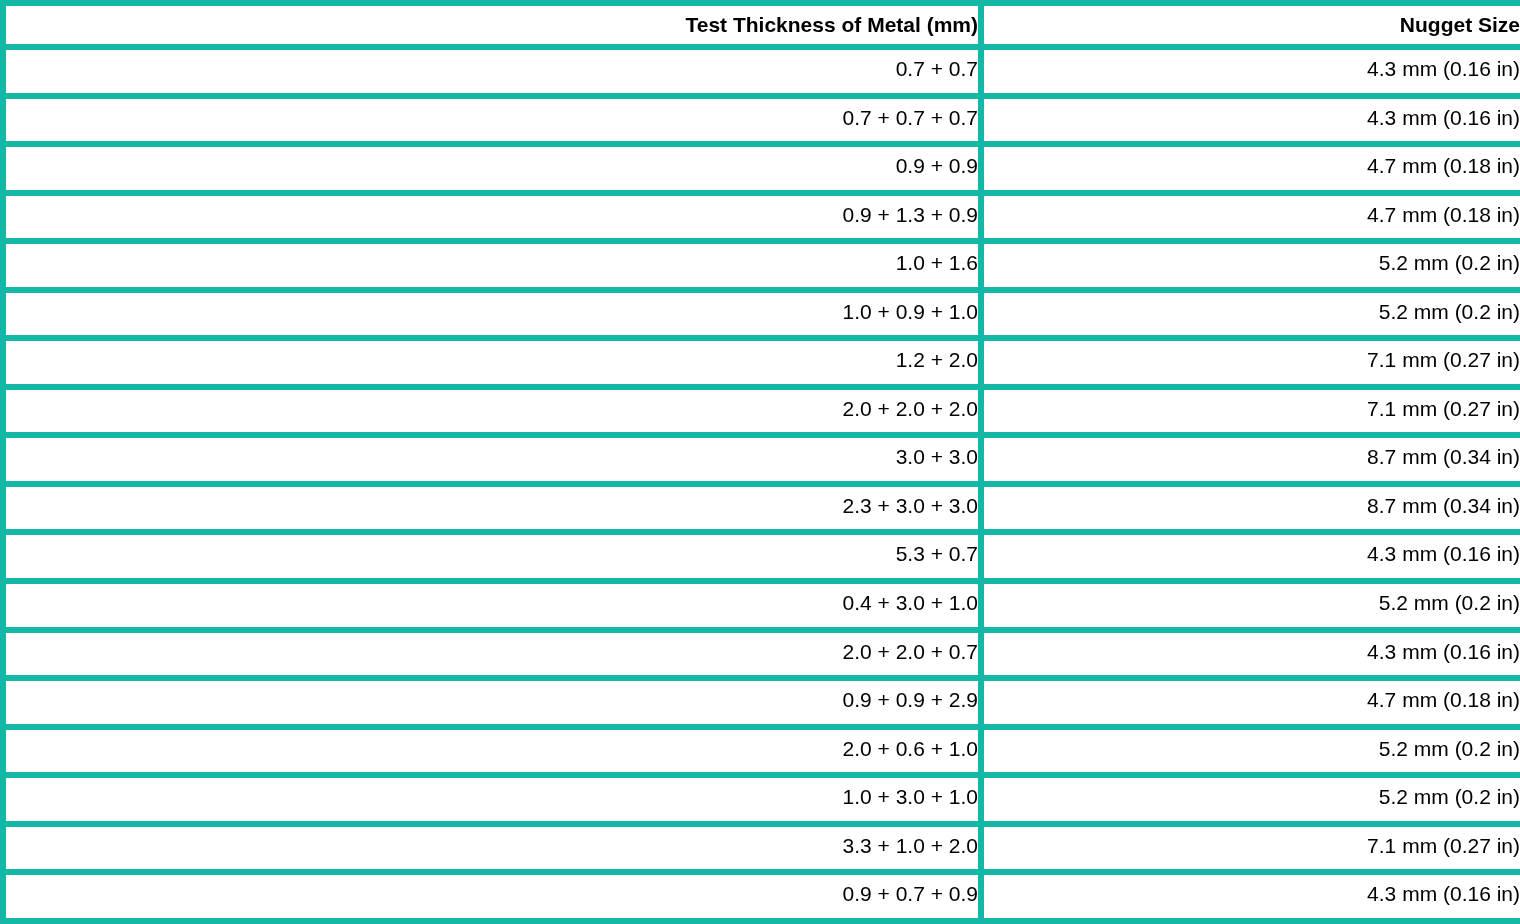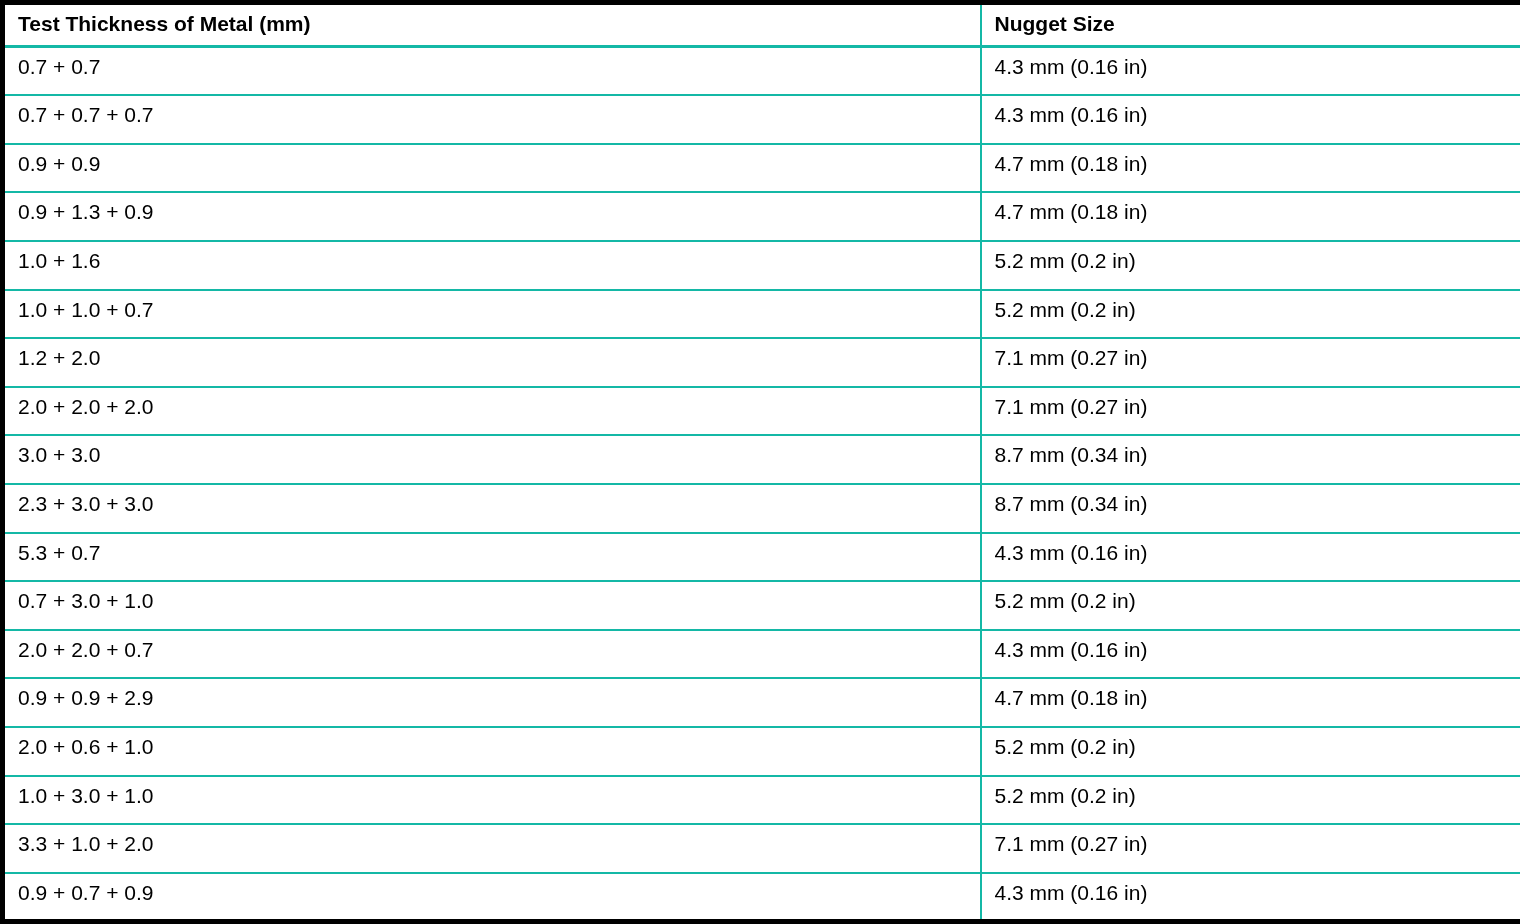--- a/index.html
+++ b/index.html
@@ -17,22 +17,22 @@
     height: 924px;
     border-collapse: collapse;
     table-layout: fixed;
     background: #ffffff;
     color: #000000;
     font-family: "Liberation Sans", "DejaVu Sans", sans-serif;
     border: 5px solid #000000;
   }
   table.data-table th,
   table.data-table td {
-    border: 2px solid #14b8a6;
-    text-align: left;
+    border: 6px solid #14b8a6;
+    text-align: right;
     vertical-align: top;
     padding: 7px 0 0 13px;
     font-size: 21px;
     line-height: 1.15;
     white-space: nowrap;
     overflow: hidden;
     height: 44px;
     box-sizing: border-box;
   }
   table.data-table thead th {
@@ -72,21 +72,21 @@
         </tr>
         <tr>
           <td>0.9 + 1.3 + 0.9</td>
           <td>4.7 mm (0.18 in)</td>
         </tr>
         <tr>
           <td>1.0 + 1.6</td>
           <td>5.2 mm (0.2 in)</td>
         </tr>
         <tr>
-          <td>1.0 + 1.0 + 0.7</td>
+          <td>1.0 + 0.9 + 1.0</td>
           <td>5.2 mm (0.2 in)</td>
         </tr>
         <tr>
           <td>1.2 + 2.0</td>
           <td>7.1 mm (0.27 in)</td>
         </tr>
         <tr>
           <td>2.0 + 2.0 + 2.0</td>
           <td>7.1 mm (0.27 in)</td>
         </tr>
@@ -96,21 +96,21 @@
         </tr>
         <tr>
           <td>2.3 + 3.0 + 3.0</td>
           <td>8.7 mm (0.34 in)</td>
         </tr>
         <tr>
           <td>5.3 + 0.7</td>
           <td>4.3 mm (0.16 in)</td>
         </tr>
         <tr>
-          <td>0.7 + 3.0 + 1.0</td>
+          <td>0.4 + 3.0 + 1.0</td>
           <td>5.2 mm (0.2 in)</td>
         </tr>
         <tr>
           <td>2.0 + 2.0 + 0.7</td>
           <td>4.3 mm (0.16 in)</td>
         </tr>
         <tr>
           <td>0.9 + 0.9 + 2.9</td>
           <td>4.7 mm (0.18 in)</td>
         </tr>

